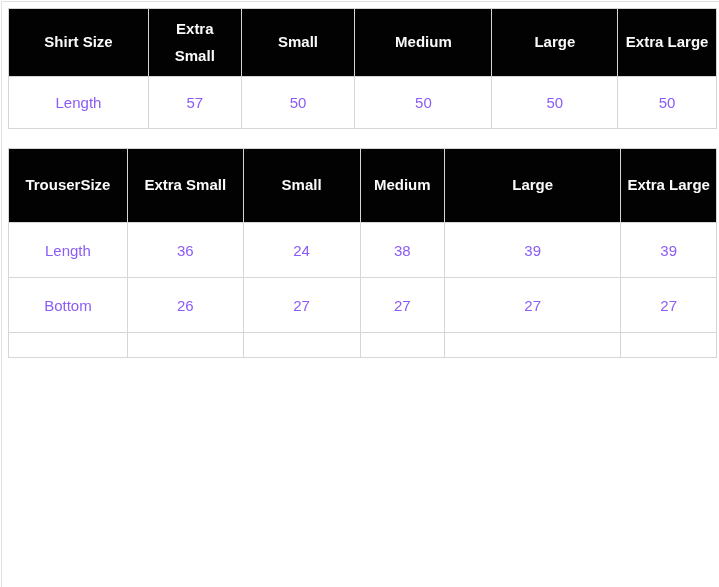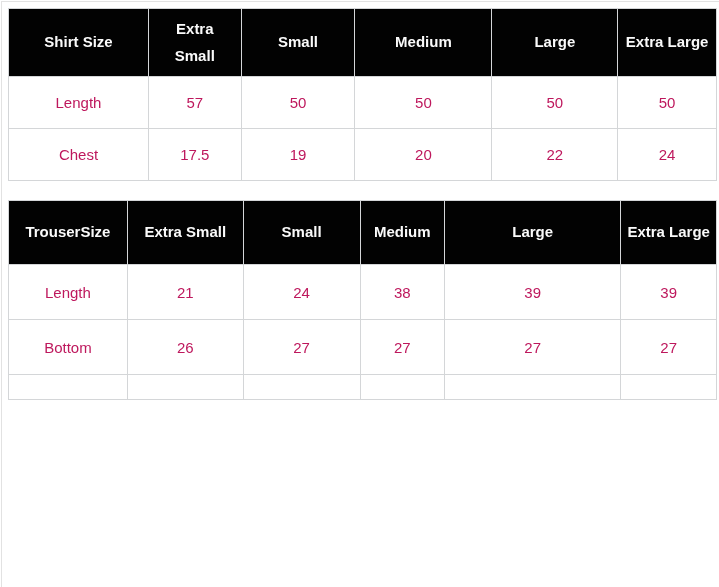--- a/index.html
+++ b/index.html
@@ -40,27 +40,27 @@
     overflow: hidden;
   }
   table.size-table thead th {
     background: #020202;
     color: #fafafa;
     font-size: 15px;
     font-weight: 700;
     line-height: 1.75;
   }
   table.size-table tbody td {
-    color: #be185d;
+    color: #8b5cf6;
     font-size: 15px;
     background: #ffffff;
   }
   #shirt-table thead th { height: 68px; }
   #shirt-table tbody td { height: 52px; }
-  #trouser-table thead th { height: 64px; }
+  #trouser-table thead th { height: 74px; }
   #trouser-table tbody tr.data-row td { height: 55px; }
   #trouser-table tbody tr.empty-row td { height: 25px; }
   .table-gap {
     height: 19px;
   }
   .cropped-table-area {
     height: 30px;
     background: #ffffff;
   }
 </style>
@@ -90,28 +90,20 @@
       </thead>
     <tbody>
         <tr class="data-row">
           <td>Length</td>
           <td>57</td>
           <td>50</td>
           <td>50</td>
           <td>50</td>
           <td>50</td>
         </tr>
-        <tr class="data-row">
-          <td>Chest</td>
-          <td>17.5</td>
-          <td>19</td>
-          <td>20</td>
-          <td>22</td>
-          <td>24</td>
-        </tr>
       </tbody>
   </table>
 
   <div class="table-gap"></div>
 
   <table class="size-table" id="trouser-table">
     <colgroup>
       <col style="width:16.79%">
       <col style="width:16.36%">
       <col style="width:16.50%">
@@ -125,21 +117,21 @@
           <th>Extra Small</th>
           <th>Small</th>
           <th>Medium</th>
           <th>Large</th>
           <th>Extra Large</th>
         </tr>
       </thead>
     <tbody>
         <tr class="data-row">
           <td>Length</td>
-          <td>21</td>
+          <td>36</td>
           <td>24</td>
           <td>38</td>
           <td>39</td>
           <td>39</td>
         </tr>
         <tr class="data-row">
           <td>Bottom</td>
           <td>26</td>
           <td>27</td>
           <td>27</td>

